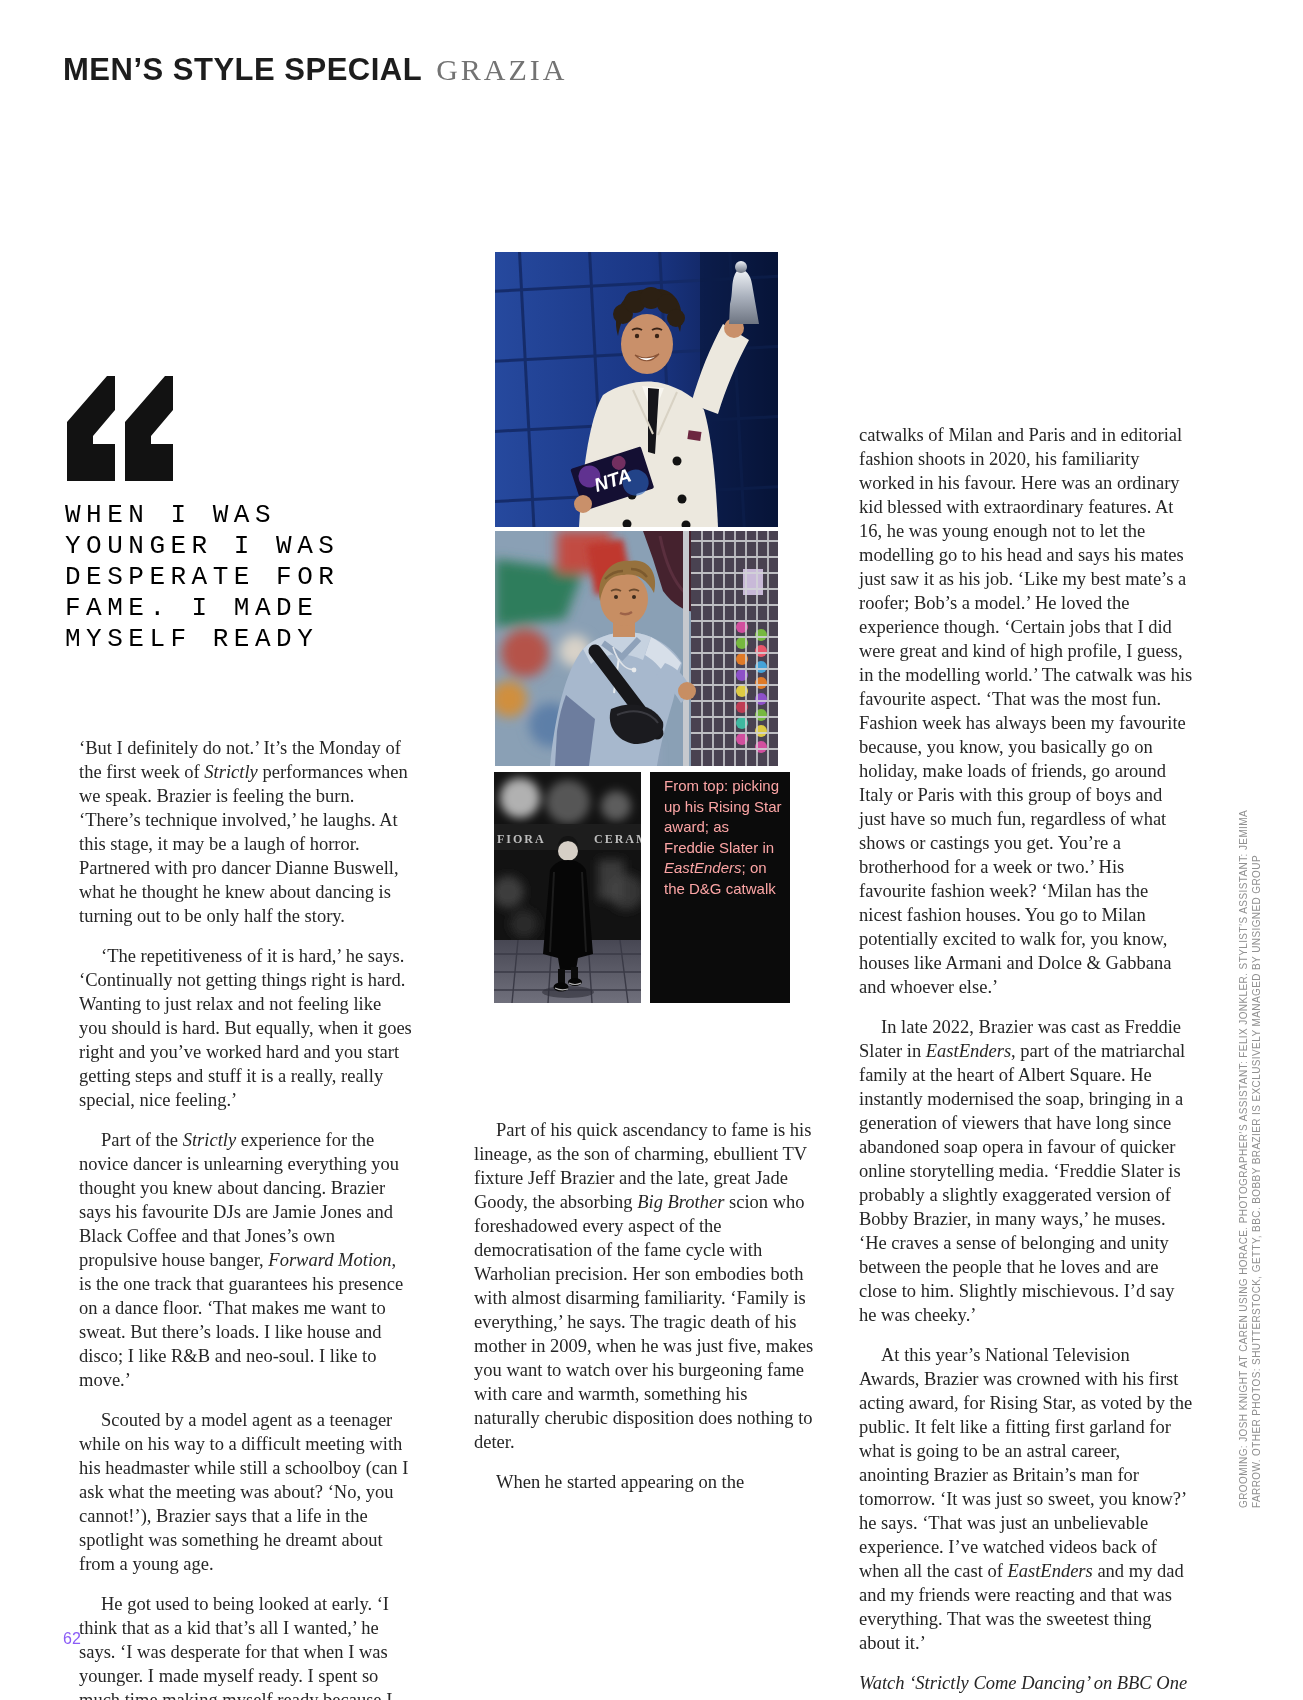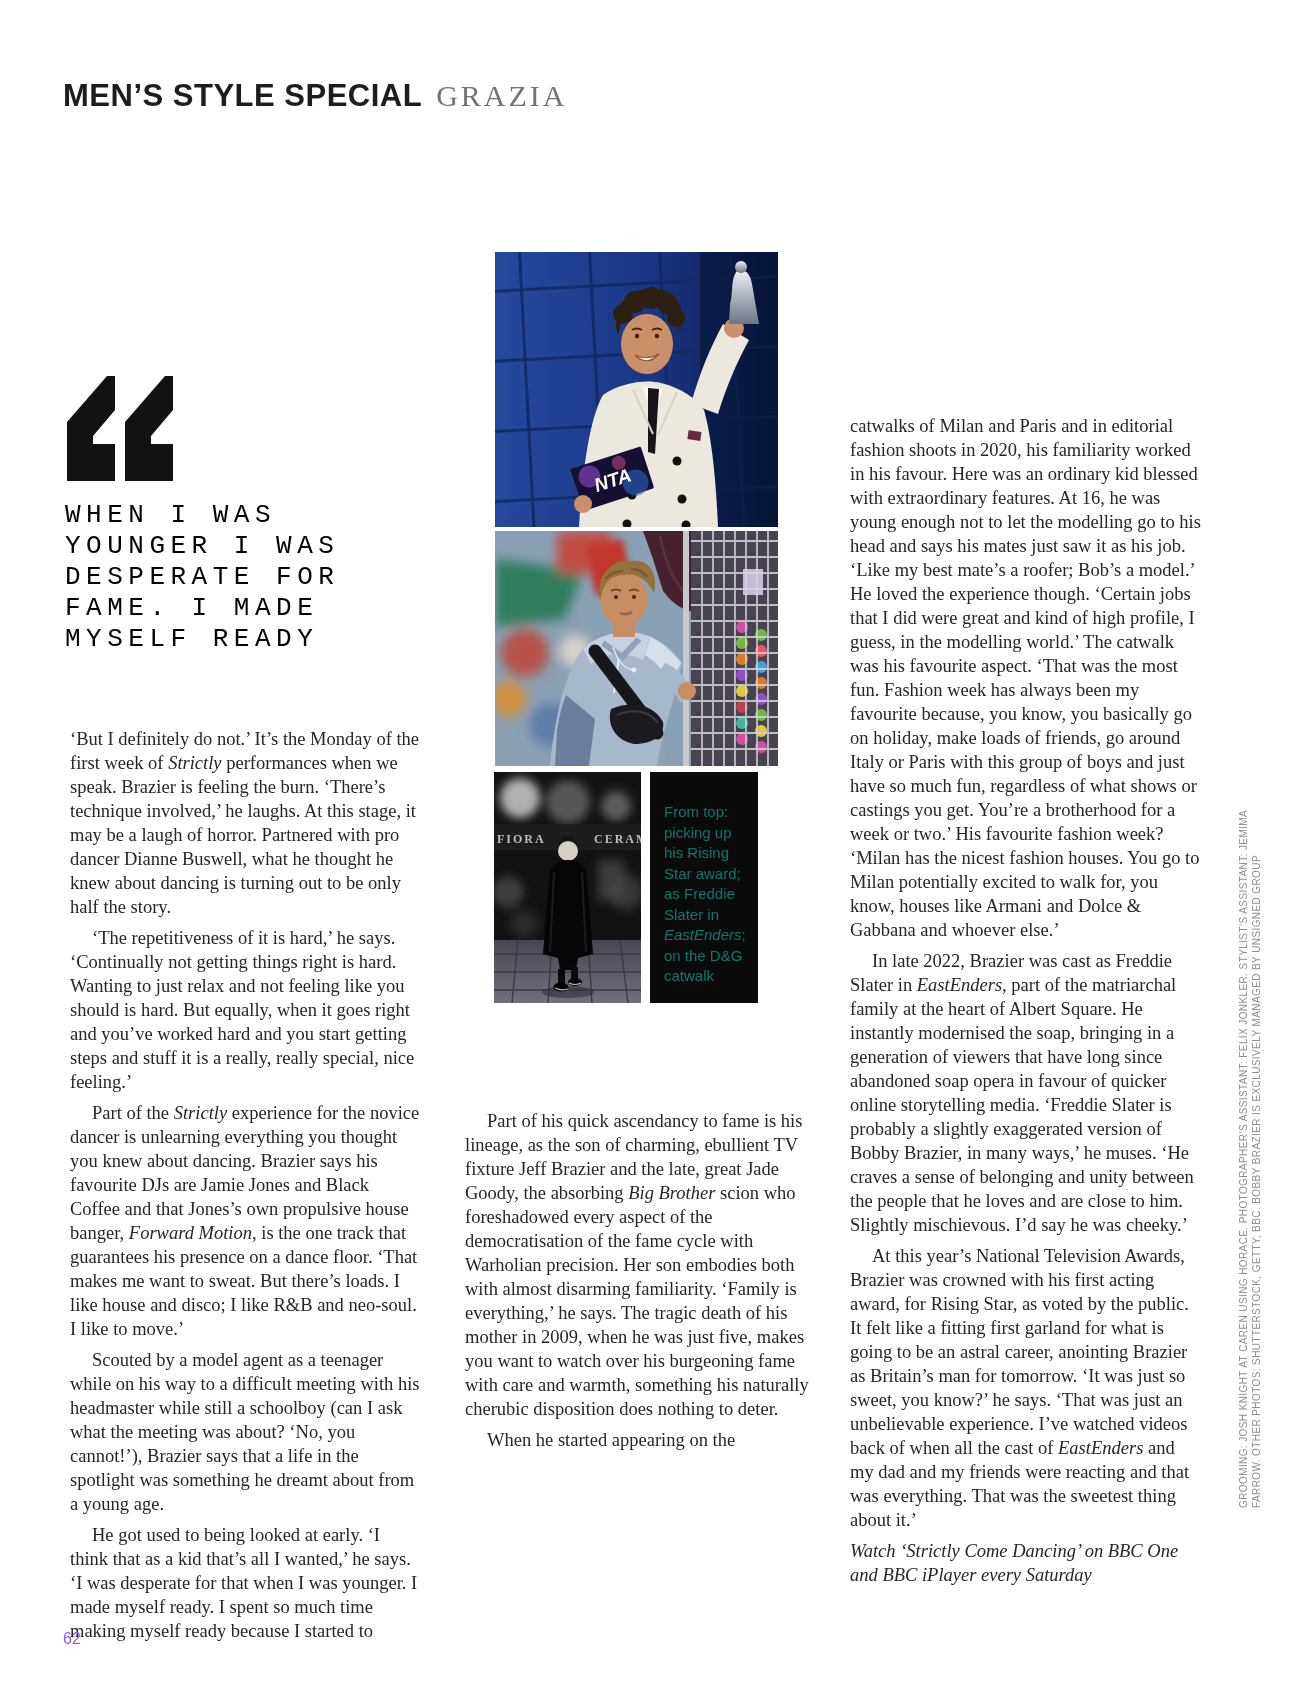--- a/index.html
+++ b/index.html
@@ -1,53 +1,53 @@
 <!DOCTYPE html>
 <html><head>
 <meta charset="utf-8">
 <style>
   html,body{margin:0;padding:0;background:#e8e8e8;}
   .page{position:relative;width:1303px;height:1700px;background:#ffffff;margin:0 auto;
         font-family:"Liberation Serif",serif;overflow:hidden;}
 
   
-  .header{position:absolute;left:63px;top:78px;display:flex;align-items:baseline;gap:14px;}
+  .header{position:absolute;left:63px;top:52px;display:flex;align-items:baseline;gap:14px;}
   .section-title{font-family:"Liberation Sans",sans-serif;font-weight:700;font-size:31px;
         letter-spacing:.5px;color:#1d1d1d;}
   .brand{font-family:"Liberation Serif",serif;font-weight:400;font-size:30px;
         letter-spacing:3px;color:#737373;}
 
   
   .quote-mark{position:absolute;left:66px;top:376px;}
   .pull-quote{position:absolute;left:65px;top:492px;width:340px;
         font-family:Liberation Mono, monospace;font-size:26px;line-height:31px;
         letter-spacing:5.5px;color:#000000;white-space:pre-line;margin-top:8px;}
 
   
   .col{position:absolute;font-size:18.5px;line-height:24px;color:#262626;text-align:left;}
-  .col p{margin:7px;font-family:Liberation Serif, serif;}
+  .col p{margin:16px;font-family:Liberation Serif, serif;}
   .col p.indent{text-indent:22px;}
   .col p.italic{font-style:italic;}
   .col i{font-style:italic;text-align:center;}
   .col1{left:63px;top:720px;width:365px;}
   .col2{left:458px;top:1102px;width:372px;}
   .col3{left:843px;top:407px;width:366px;}
 
   
   .photo{position:absolute;overflow:hidden;}
   .photo svg{display:block;}
   .photo1{left:495px;top:252px;width:283px;height:275px;}
   .photo2{left:495px;top:531px;width:283px;height:235px;}
   .photo3{left:494px;top:772px;width:147px;height:231px;}
 
   
-  .caption-box{position:absolute;left:650px;top:772px;width:108px;height:231px;
-        background:#0b0b0b;color:#0f766e;font-family:"Liberation Sans",sans-serif;
+  .caption-box{position:absolute;left:650px;top:772px;width:140px;height:231px;
+        background:#0b0b0b;color:#fca5a5;font-family:"Liberation Sans",sans-serif;
         font-weight:500;font-size:15px;line-height:20.5px;box-sizing:border-box;
-        padding:30px 6px 0 14px;}
+        padding:4px 6px 0 14px;}
   .caption-box i{font-style:italic;}
 
   
   .credits{position:absolute;left:1237px;top:1508px;width:712px;
         transform:rotate(-90deg);transform-origin:0 0;
         font-family:"Liberation Sans",sans-serif;font-size:10px;line-height:13px;
         letter-spacing:.4px;color:#8f8f8f;}
 
   .page-number{position:absolute;left:63px;top:1630px;
         font-family:"Liberation Sans",sans-serif;font-size:16px;color:#8b5cf6;}

